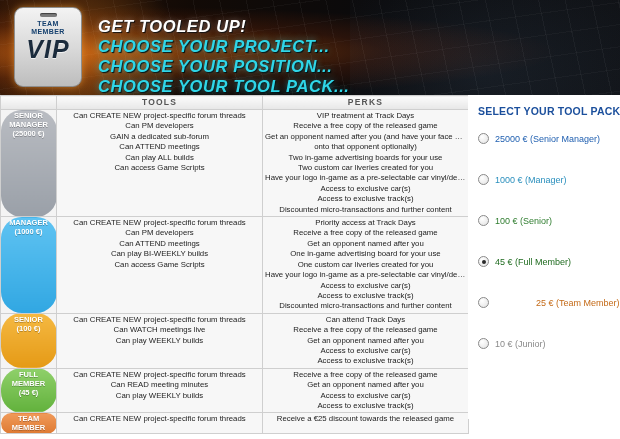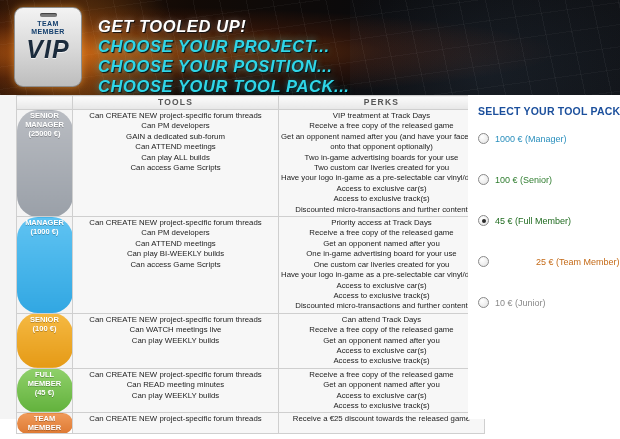--- a/index.html
+++ b/index.html
@@ -149,21 +149,20 @@
   .body {
     position: relative;
     width: 620px; height: 324px;
     display: flex;
   }
   .table-area {
     position: relative;
     width: 468px; height: 324px;
     background: #f4f4f4;
     border-right: 1px solid #cfcfcf;
-    padding-left: 16px;
   }
   .right-panel {
     position: relative;
     width: 152px; height: 324px;
     background: #ffffff;
     padding: 10px 8px 0 10px;
   }
   .rp-title {
     font-size: 10.5px;
     font-weight: bold;
@@ -408,20 +407,24 @@
             </tr>
           </tbody>
       </table>
     </div>
 
     <div class="right-panel">
       <div class="rp-title">SELECT YOUR TOOL PACK:</div>
       <div id="radio-list">
           <div class="radio-row">
             <span class="radio"></span>
+            <span class="radio-label lbl-blue">25000 € (Senior Manager)</span>
+          </div>
+          <div class="radio-row">
+            <span class="radio"></span>
             <span class="radio-label lbl-cyan">1000 € (Manager)</span>
           </div>
           <div class="radio-row">
             <span class="radio"></span>
             <span class="radio-label lbl-green">100 € (Senior)</span>
           </div>
           <div class="radio-row">
             <span class="radio checked"></span>
             <span class="radio-label lbl-dgreen">45 € (Full Member)</span>
           </div>

